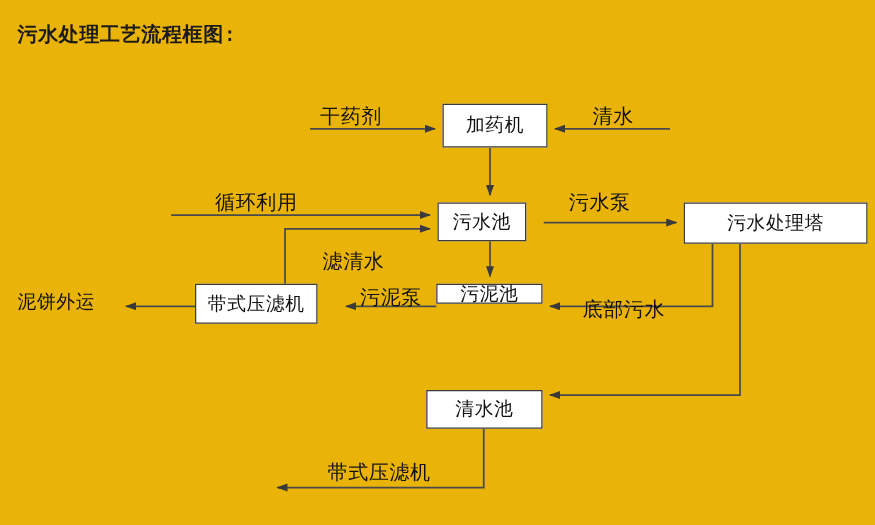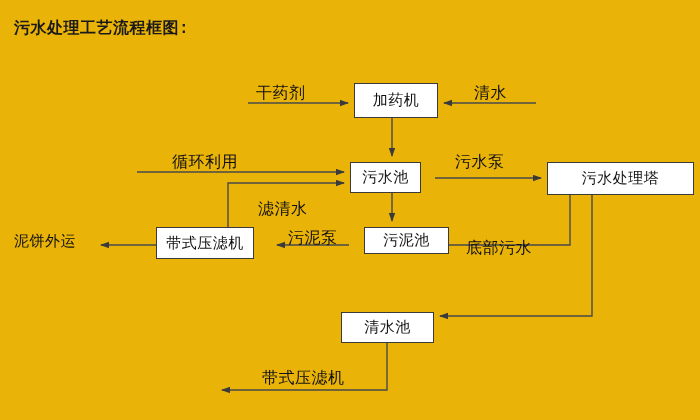--- a/index.html
+++ b/index.html
@@ -111,21 +111,21 @@
   </div>
 
   <div class="node" style="left:547px; top:162px; width:147px; height:33px;">
     <span>污水处理塔</span>
   </div>
 
   <div class="node" style="left:156px; top:227px; width:98px; height:32px;">
     <span>带式压滤机</span>
   </div>
 
-  <div class="node" style="left:364px; top:227px; width:85px; height:27px;">
+  <div class="node" style="left:349px; top:227px; width:85px; height:16px;">
     <span>污泥池</span>
   </div>
 
   <div class="node" style="left:341px; top:300px; width:93px; height:31px;margin-top:12px;">
     <span>清水池</span>
   </div>
 
   <div class="edge-label" style="left:256px; top:83px;">干药剂</div>
 
   <div class="edge-label" style="left:474px; top:83px;">清水</div>

